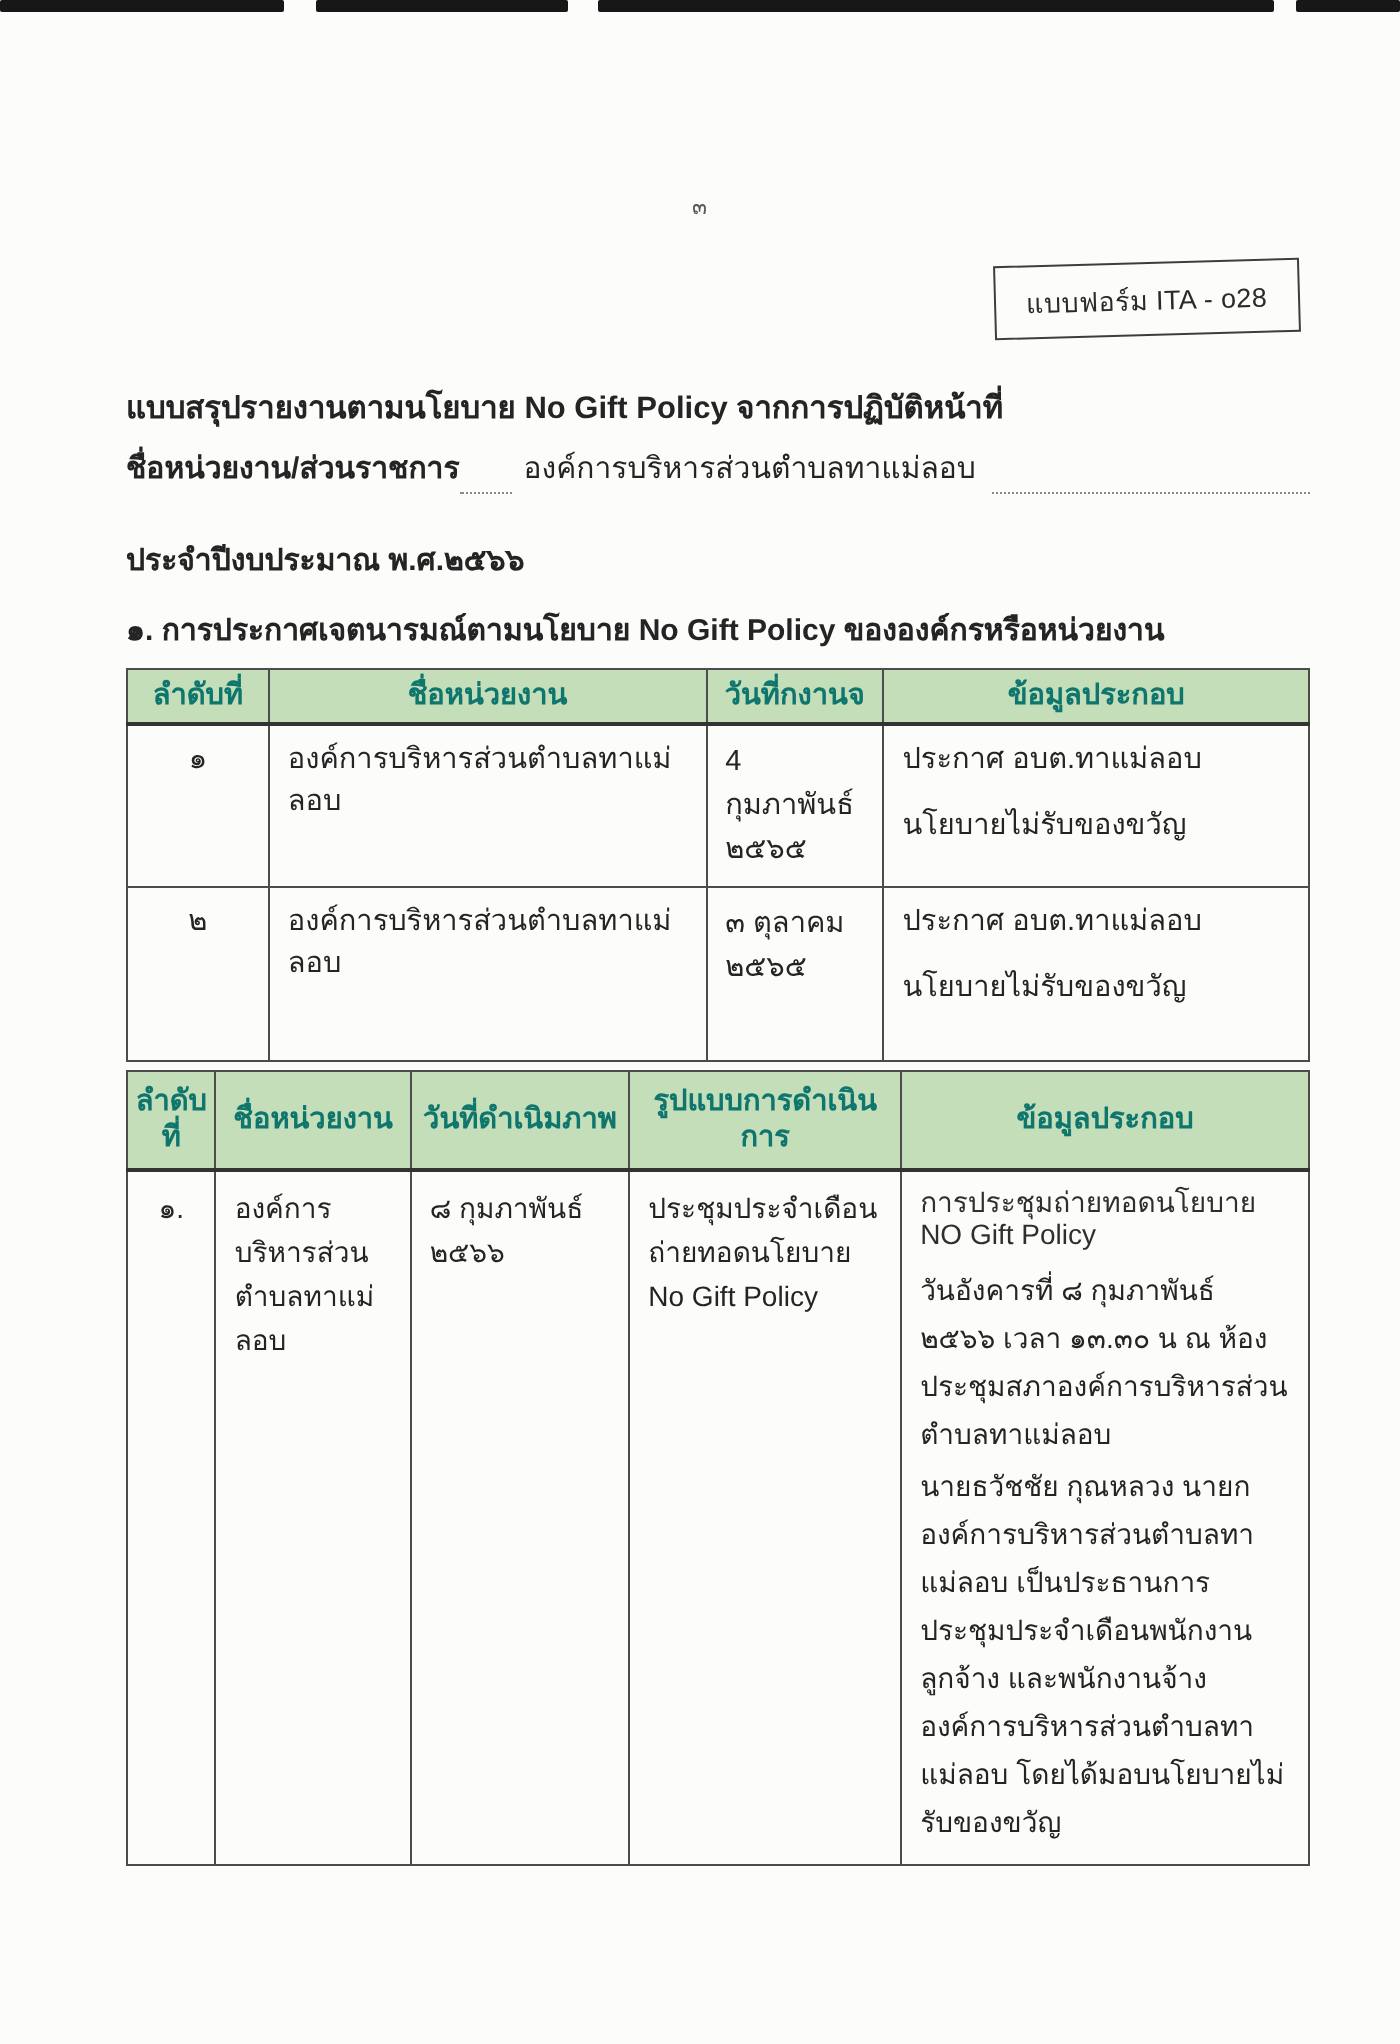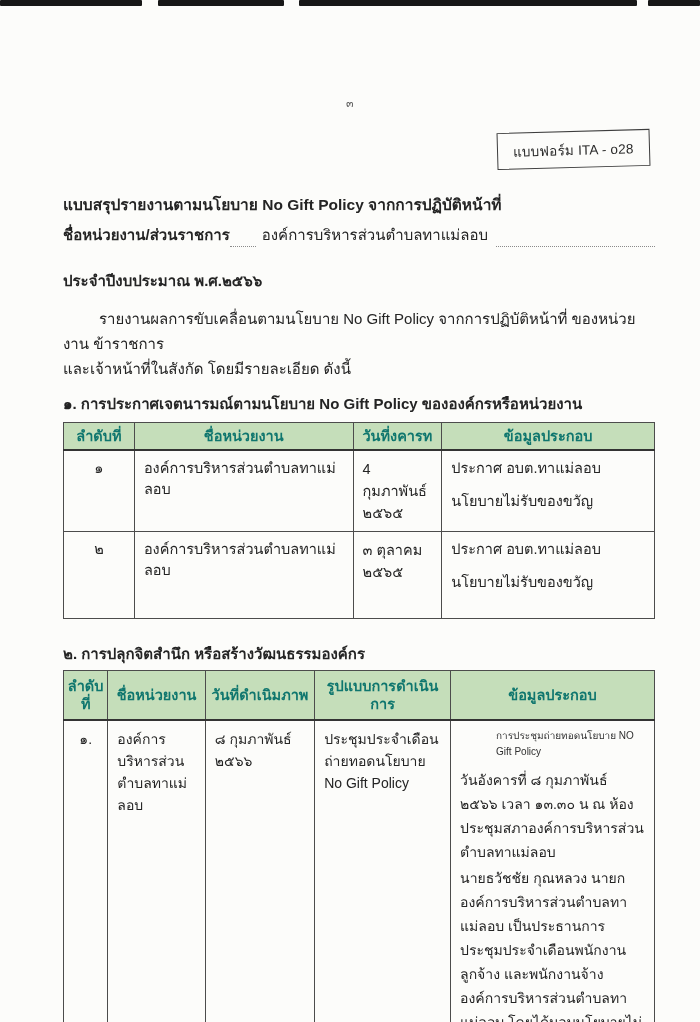--- a/index.html
+++ b/index.html
@@ -60,21 +60,21 @@
 
   .t2{margin-top:4px;}
   .t2 .c-no{width:7.5%;}
   .t2 .c-agency{width:16.5%;}
   .t2 .c-date{width:18.5%;}
   .t2 .c-format{width:23%;}
   .t2 .c-info{width:34.5%;}
   .t2 th{height:40px;}
   .t2 td{height:300px;font-size:14px;line-height:22px;}
   .t2 td.no{text-align:center;}
-  .t2 .info-caption{font-size:10px;color:#2f2f2f;margin-bottom:8px;line-height:16px;margin-left:36px;}
+  .t2 .info-caption{font-size:14px;color:#2f2f2f;margin-bottom:8px;line-height:16px;}
   .t2 .info p{margin:0 0 2px 0;font-size:14px;line-height:24px;}
 </style>
 </head>
 <body>
 
 <div class="page">
 
   <div class="scan-edge">
     <div class="seg seg1"></div>
     <div class="seg seg2"></div>
@@ -92,39 +92,35 @@
 
     <div class="agency-line">
       <span class="lbl">ชื่อหน่วยงาน/ส่วนราชการ</span>
       <span class="dots short"></span>
       <span class="agency-value">องค์การบริหารส่วนตำบลทาแม่ลอบ</span>
       <span class="dots fill"></span>
     </div>
 
     <div class="fiscal">ประจำปีงบประมาณ  พ.ศ.๒๕๖๖</div>
 
-    <div class="intro">
-      <div class="l1">รายงานผลการขับเคลื่อนตามนโยบาย No Gift Policy จากการปฏิบัติหน้าที่ ของหน่วยงาน ข้าราชการ</div>
-      <div class="l2">และเจ้าหน้าที่ในสังกัด โดยมีรายละเอียด ดังนี้</div>
-    </div>
 
     <div class="sec-heading">๑. การประกาศเจตนารมณ์ตามนโยบาย No Gift Policy ขององค์กรหรือหน่วยงาน</div>
 
     <table class="t1">
       <colgroup>
           <col class="c-no">
           <col class="c-agency">
           <col class="c-date">
           <col class="c-info">
         </colgroup>
       <thead>
         <tr>
           <th>ลำดับที่</th>
           <th>ชื่อหน่วยงาน</th>
-          <th>วันที่งคารท</th>
+          <th>วันที่กงานจ</th>
           <th>ข้อมูลประกอบ</th>
         </tr>
       </thead>
       <tbody>
         <tr class="r1">
           <td class="no">๑</td>
           <td>องค์การบริหารส่วนตำบลทาแม่ลอบ</td>
           <td class="date">
             <div>4 กุมภาพันธ์</div>
             <div>๒๕๖๕</div>
@@ -142,21 +138,20 @@
             <div>๒๕๖๕</div>
           </td>
           <td class="info">
             <div>ประกาศ อบต.ทาแม่ลอบ</div>
             <div>นโยบายไม่รับของขวัญ</div>
           </td>
         </tr>
       </tbody>
     </table>
 
-    <div class="sec-heading s2">๒. การปลุกจิตสำนึก หรือสร้างวัฒนธรรมองค์กร</div>
 
     <table class="t2">
       <colgroup>
           <col class="c-no">
           <col class="c-agency">
           <col class="c-date">
           <col class="c-format">
           <col class="c-info">
         </colgroup>
       <thead>

